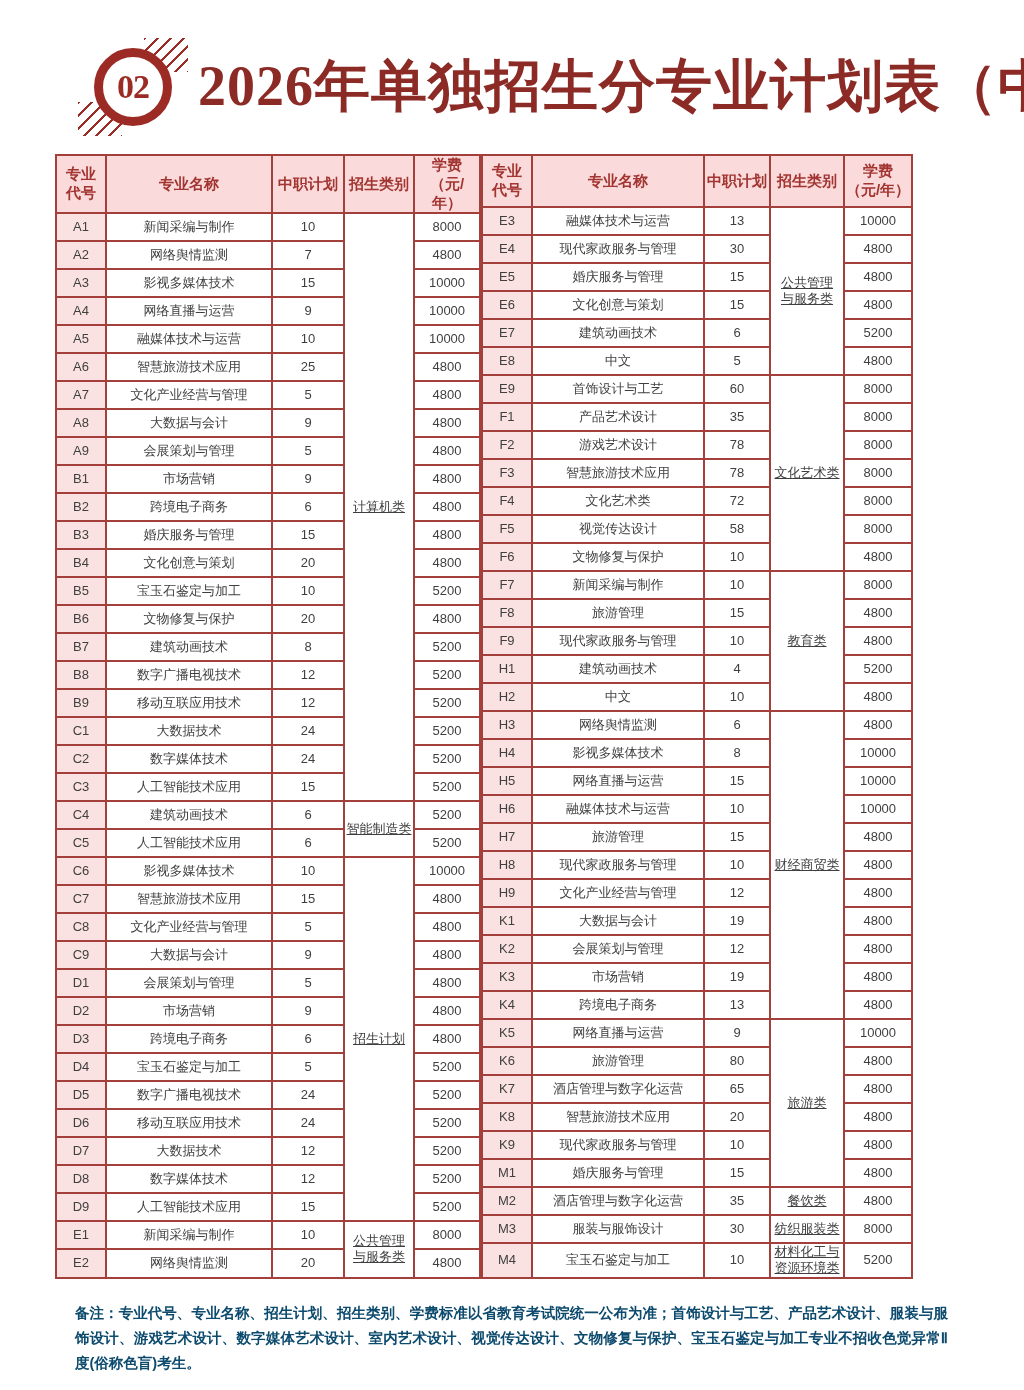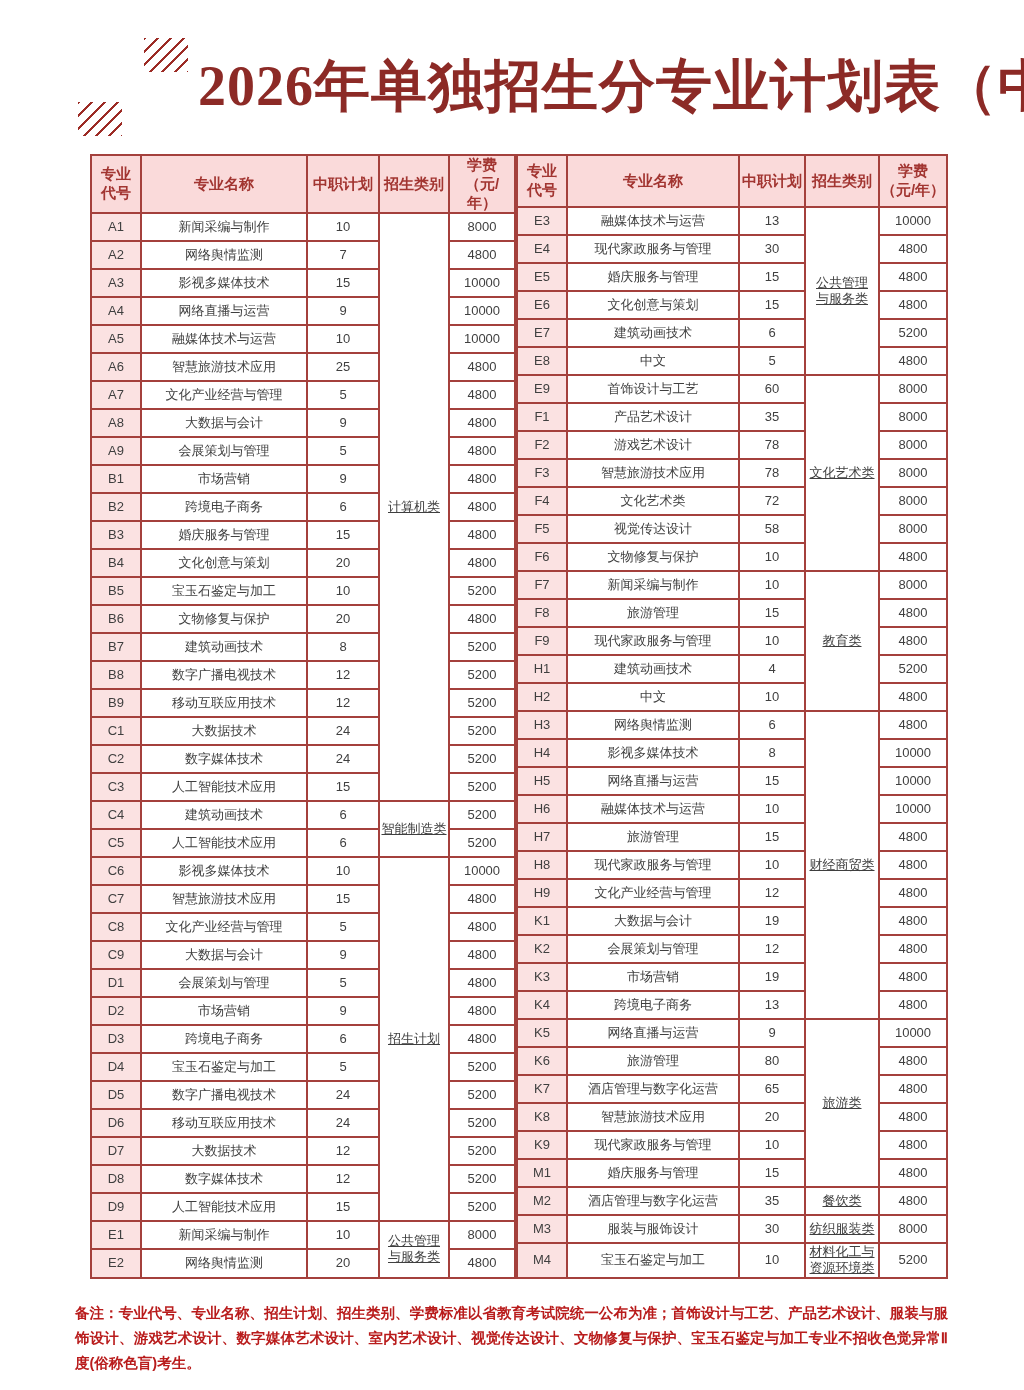--- a/index.html
+++ b/index.html
@@ -47,21 +47,21 @@
     font-size: 56px;
     color: #8c2a26;
     margin-left: 22px;
     letter-spacing: 1px;
     white-space: nowrap;
   }
 
   
   .tables {
     display: flex;
-    justify-content: flex-end;
+    justify-content: flex-start;
     padding: 0 76px 0 55px;
     margin-top: 24px;
   }
   table.plan {
     border-collapse: collapse;
     table-layout: fixed;
   }
   table.plan th, table.plan td {
     border: 2px solid #a4403c;
     text-align: center;
@@ -94,34 +94,37 @@
   .t-right .col-major { width: 172px; }
   .t-right .col-plan { width: 66px; }
   .t-right .col-category { width: 74px; }
   .t-right .col-fee { width: 68px; }
 
   
   .footnote {
     margin: 22px 76px 0 75px;
     font-size: 14.5px;
     font-weight: bold;
-    color: #b91c1c;
+    color: #0c4a6e;
     line-height: 1.75;
     text-align: justify;
   }
 </style>
 </head>
 <body>
 
 <div class="page">
 
   <div class="doc-header">
     <div class="badge-wrap">
       <div class="stripes stripes-tr"></div>
       <div class="stripes stripes-bl"></div>
+      <div class="badge-circle">
+        <span class="badge-num">02</span>
+      </div>
     </div>
     <h1 class="doc-title">2026年单独招生分专业计划表（中职类）</h1>
   </div>
 
   <div class="tables">
     <table class="plan t-left">
         <thead>
           <tr>
             <th class="col-code">专业
 代号</th>

